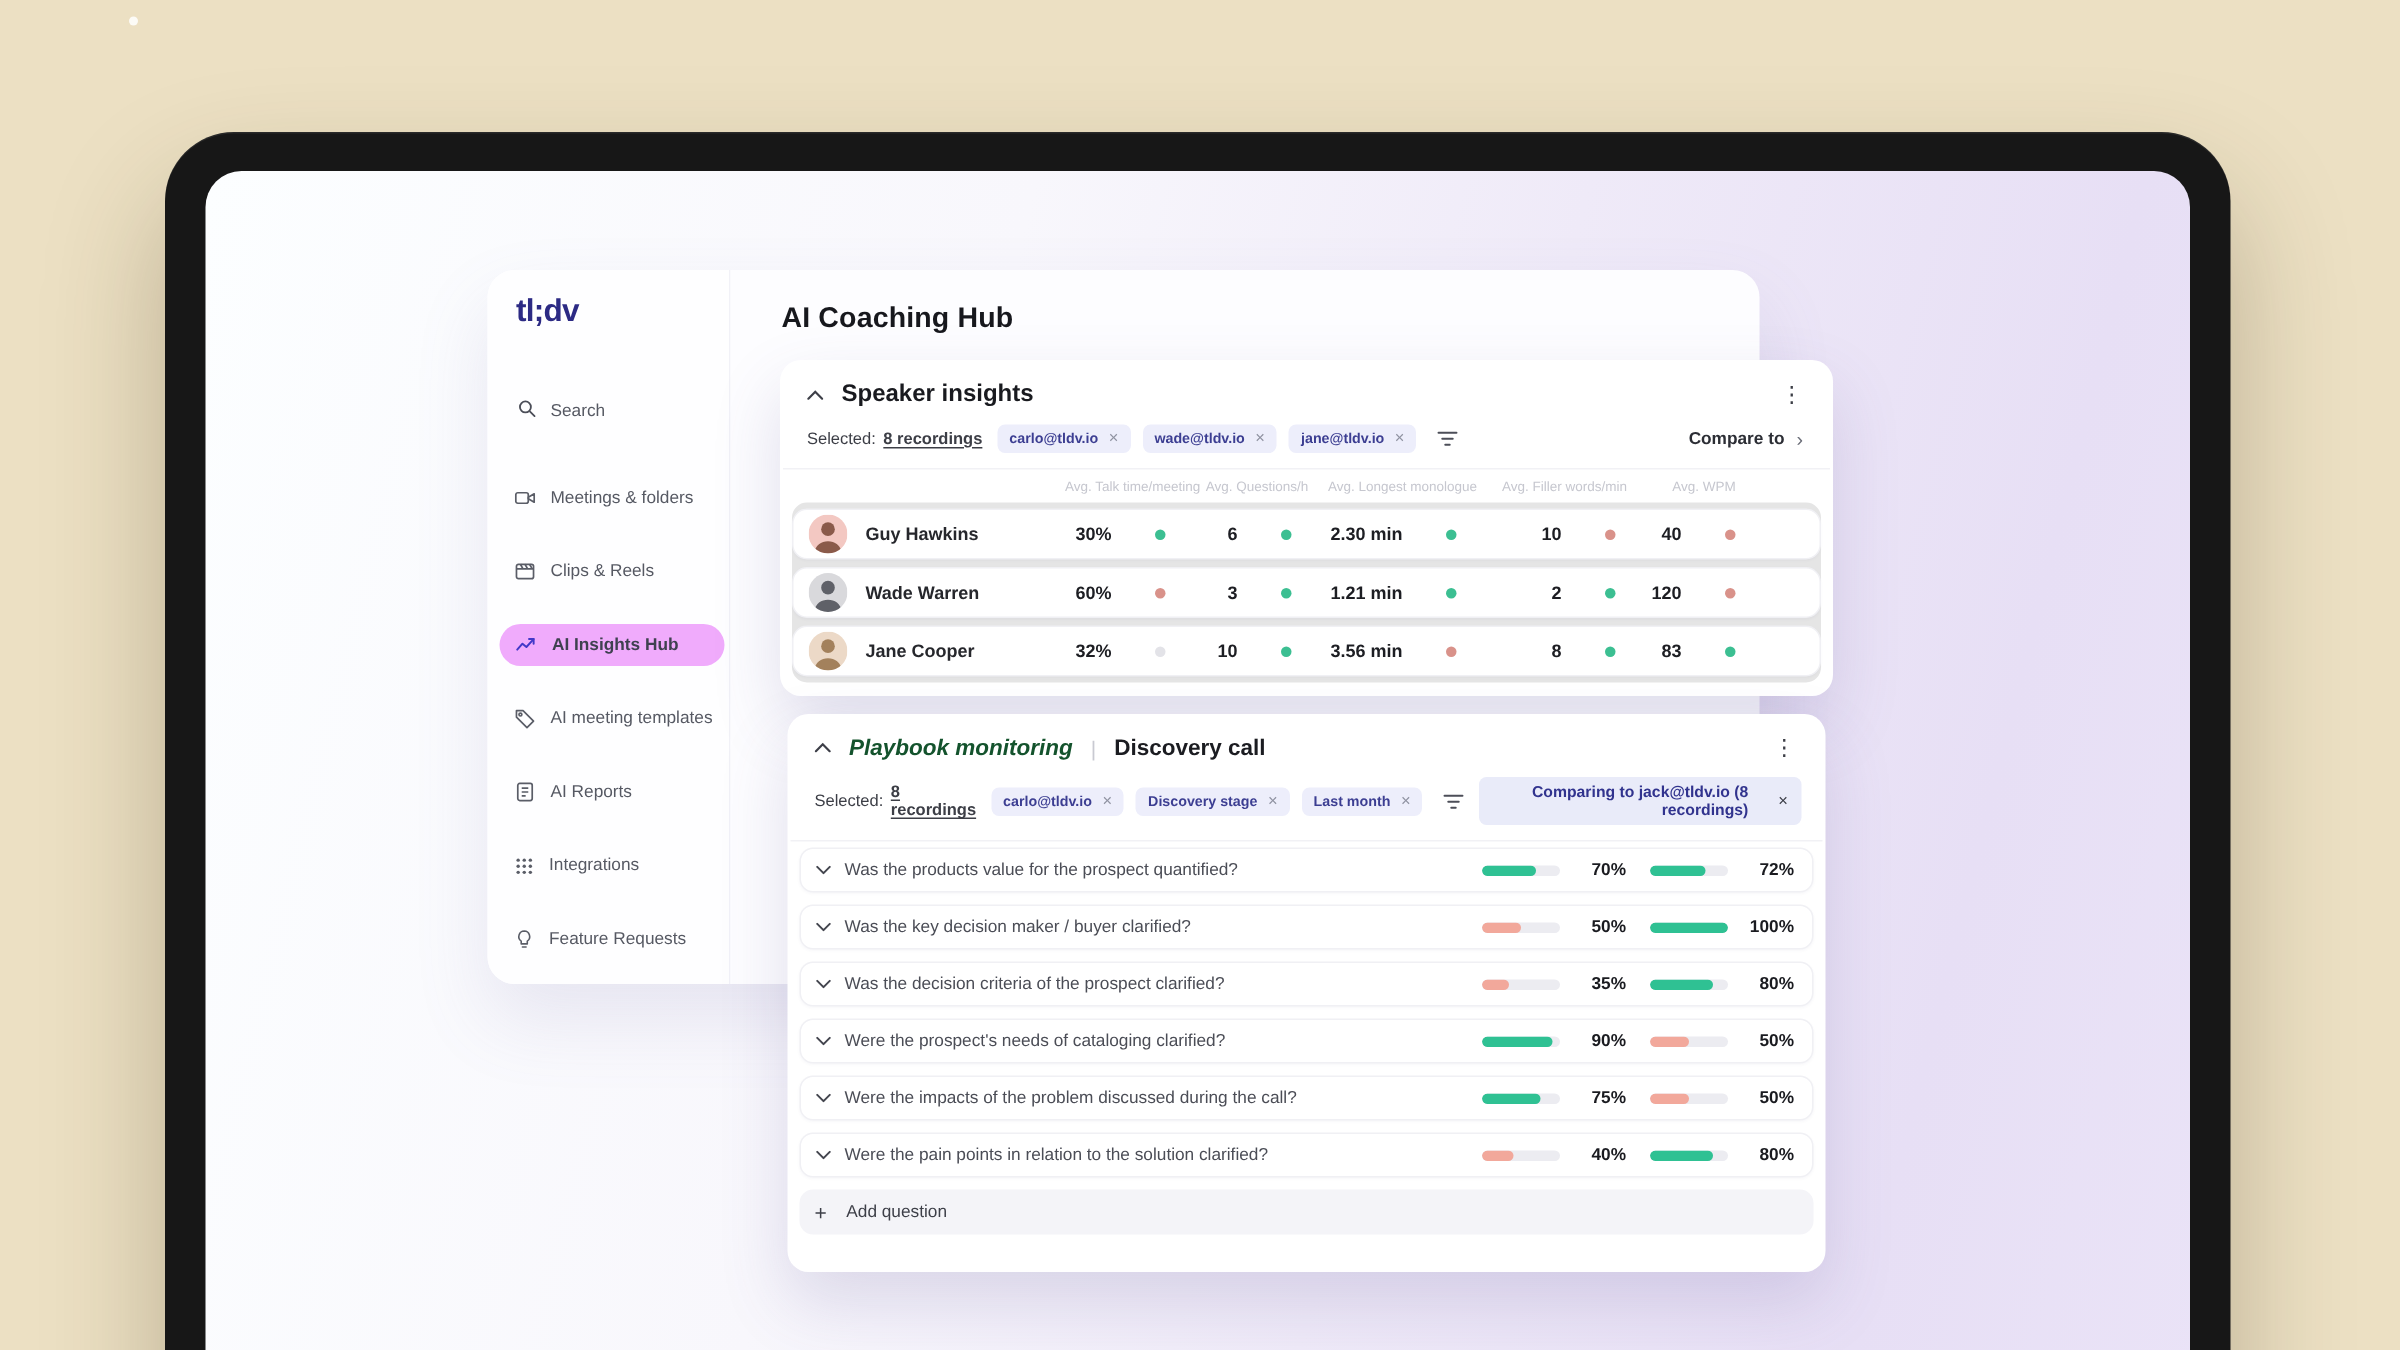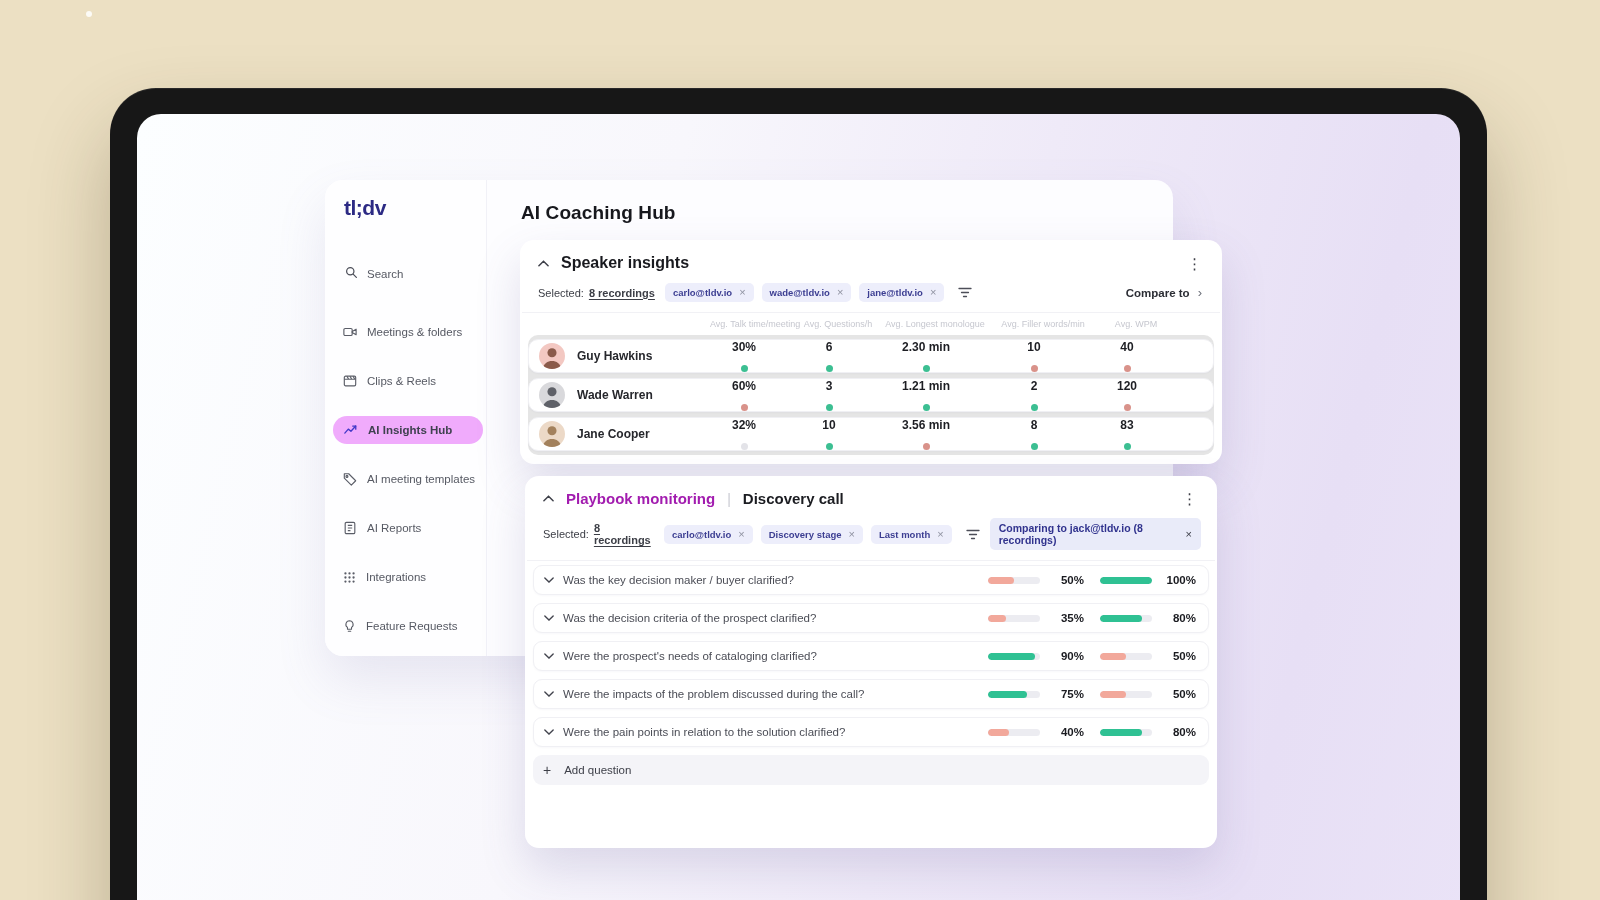--- a/index.html
+++ b/index.html
@@ -44,21 +44,21 @@
   .page-title{ position:absolute; left:196px; top:22px; font-size:19px; font-weight:bold;
     color:#17181d; letter-spacing:.1px; }
   
   .panel{ position:absolute; background:#fff; border-radius:14px;
     box-shadow:0 20px 45px rgba(95,85,150,.18); }
   .panel-speaker{ left:383px; top:126px; width:702px; height:224px; }
   .panel-playbook{ left:388px; top:362px; width:692px; height:372px; }
   .p-head{ display:flex; align-items:center; gap:12px; padding:14px 16px 0 18px; }
   .caret{ color:#3d3f48; display:flex; cursor:pointer; }
   .p-title{ font-size:16px; font-weight:bold; color:#191a1f; }
-  .p-title-muted{ font-size:15px; font-weight:bold; color:#a21caf; }
+  .p-title-muted{ font-size:15px; font-weight:bold; color:#14532d;font-style:italic; }
   .p-title-sep{ color:#c9cad2; font-size:14px; }
   .p-title-dark{ font-size:15px; font-weight:bold; color:#1b1c21; }
   .kebab{ margin-left:auto; font-size:15px; color:#3c3e46; cursor:pointer; padding:0 4px;
     line-height:1; letter-spacing:0; }
   .sel-row{ display:flex; align-items:center; gap:10px; padding:11px 16px 10px 18px; }
   .sel-label{ font-size:11px; color:#3c3e46; }
   .sel-link{ font-size:11px; color:#3c3e46; font-weight:bold; text-decoration:underline;
     text-underline-offset:2px; cursor:pointer; margin-left:-5px; }
   .chip{ display:inline-flex; align-items:center; gap:7px; background:#edeefb; border-radius:5px;
     padding:4px 8px; font-size:9.5px; font-weight:bold; color:#3c3e92; cursor:pointer; white-space:nowrap; }
@@ -73,26 +73,26 @@
   .s-headrow{ padding:6px 10px 4px 10px; }
   .s-head{ font-size:9px; color:#c6c7cf; text-align:center; white-space:nowrap; }
   .s-body{ margin:2px 8px 0 8px; background:#e5e5e5; border-radius:10px; padding:4px 0; }
   .s-row{ background:#fff; border:1px solid #f0f0f4; border-radius:10px; height:34px;
     margin:0 0 5px 0; padding:0 2px; box-shadow:0 1px 2px rgba(40,40,80,.03); cursor:pointer; }
   .s-row:last-child{ margin-bottom:0; }
   .s-name-cell{ display:flex; align-items:center; gap:12px; padding-left:8px; }
   .avatar{ width:26px; height:26px; border-radius:50%; overflow:hidden; display:flex;
     align-items:flex-end; justify-content:center; }
   .s-name{ font-size:12px; font-weight:bold; color:#26272c; }
-  .metric{ display:flex; align-items:center; justify-content:flex-end; gap:11px; padding-right:20px;flex-direction:column; }
+  .metric{ display:flex; align-items:center; justify-content:flex-end; gap:29px; padding-right:20px; }
   .mval{ font-size:12px; font-weight:bold; color:#1d1e23; }
   .mdot{ width:7px; height:7px; border-radius:50%; flex:0 0 auto; }
   
-  .badge{ margin-left:auto; display:flex; align-items:center; gap:1px; background:#e9ebf9;
-    border-radius:5px; padding:4px 9px; font-size:10.5px; font-weight:bold; color:#31338e; cursor:pointer; }
+  .badge{ margin-left:auto; display:flex; align-items:center; gap:20px; background:#e9ebf9;
+    border-radius:5px; padding:4px 9px; font-size:10.5px; font-weight:bold; color:#31338e; cursor:pointer;text-align:right; }
   .badge .chip-x{ color:#3a3c46; }
   .qcols{ display:flex; padding:8px 12px 2px 16px; }
   .qcols .spacer{ flex:1; }
   .qcol-label{ width:96px; text-align:center; font-size:8.5px; color:#c9cad3; white-space:nowrap; }
   .qcol-gap{ width:16px; }
   .q-body{ margin:4px 8px 0 8px; }
   .q-row{ display:flex; align-items:center; background:#fff; border:1px solid #f0f0f4;
     border-radius:9px; height:30px; margin-bottom:8px; padding:0 12px 0 10px;
     box-shadow:0 1px 2px rgba(40,40,80,.03); }
   .q-chev{ display:flex; color:#43454e; margin-right:9px; cursor:pointer; }
@@ -389,20 +389,41 @@
           </span>
         </div>
         <div class="p-sep"></div>
         <div class="q-body" id="q-rows">
             <div class="q-row">
     <span class="q-chev">
       <svg width="10" height="6" viewBox="0 0 12 7" fill="none" stroke="currentColor" stroke-width="1.6" stroke-linecap="round">
                   <path d="M1 1l5 5 5-5"></path>
                 </svg>
     </span>
+    <span class="q-text">Was the products value for the prospect quantified?</span>
+    <span class="q-group">
+      <span class="q-track">
+                  <span class="q-fill" style="width: 70%; background: rgb(47, 193, 147);"></span>
+                </span>
+      <span class="q-pct">70%</span>
+    </span>
+    <span class="qcol-gap"></span>
+    <span class="q-group">
+      <span class="q-track">
+                  <span class="q-fill" style="width: 72%; background: rgb(47, 193, 147);"></span>
+                </span>
+      <span class="q-pct">72%</span>
+    </span>
+  </div>
+            <div class="q-row">
+    <span class="q-chev">
+      <svg width="10" height="6" viewBox="0 0 12 7" fill="none" stroke="currentColor" stroke-width="1.6" stroke-linecap="round">
+                  <path d="M1 1l5 5 5-5"></path>
+                </svg>
+    </span>
     <span class="q-text">Was the key decision maker / buyer clarified?</span>
     <span class="q-group">
       <span class="q-track">
                   <span class="q-fill" style="width: 50%; background: rgb(242, 168, 155);"></span>
                 </span>
       <span class="q-pct">50%</span>
     </span>
     <span class="qcol-gap"></span>
     <span class="q-group">
       <span class="q-track">

